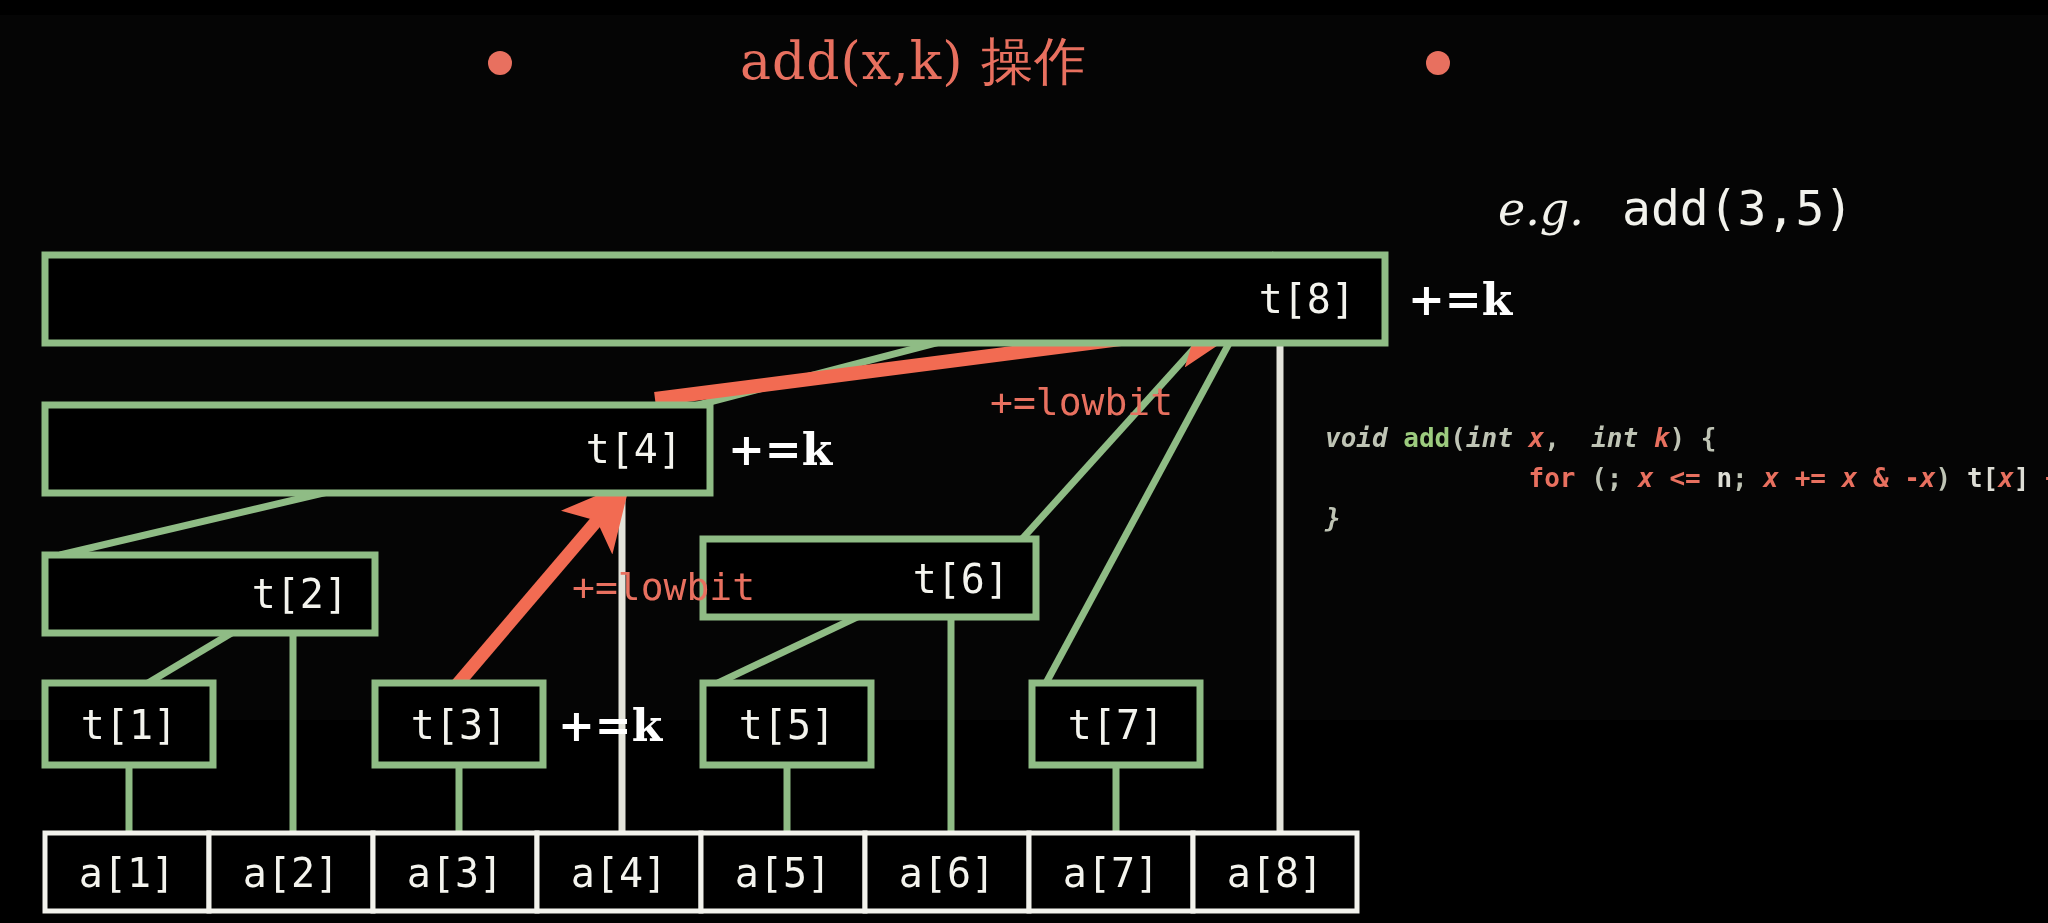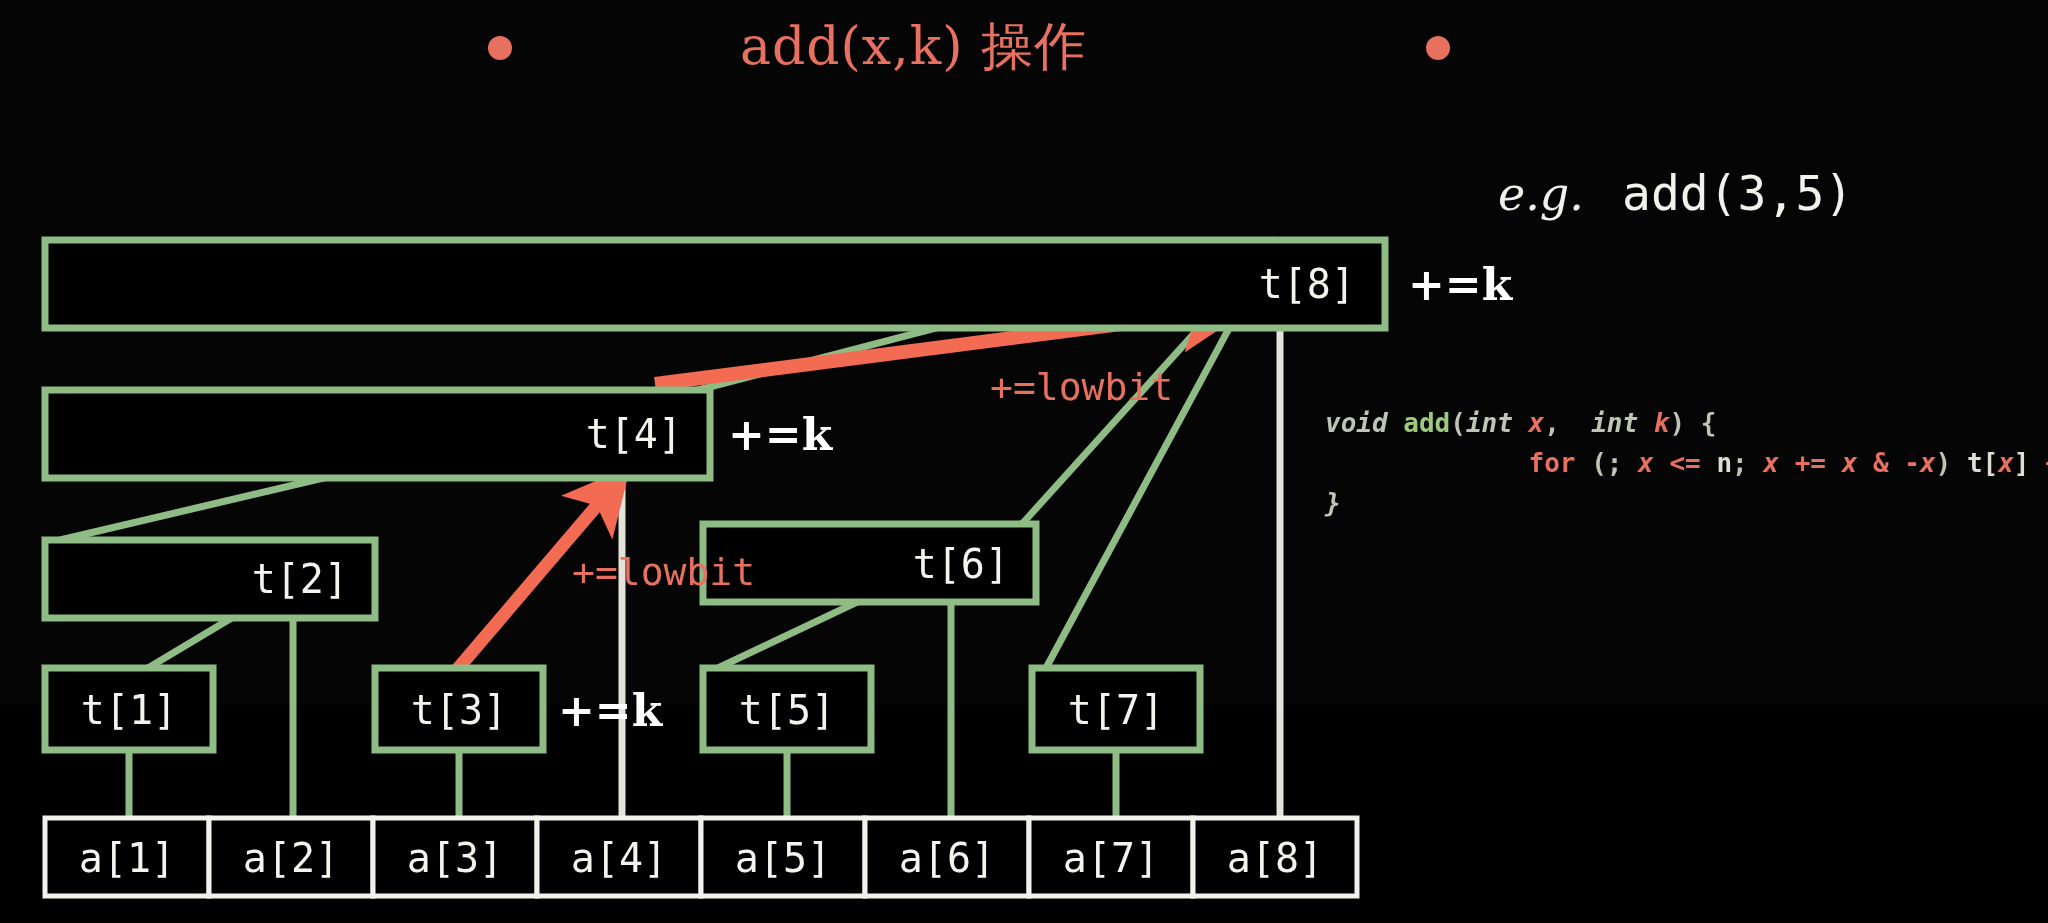--- a/index.html
+++ b/index.html
@@ -9,21 +9,21 @@
   }
   body {
     width: 2048px;
     height: 923px;
     overflow: hidden;
     font-family: "DejaVu Sans Mono", monospace;
     position: relative;
   }
   #stage {
     position: absolute;
-    left: 0; top: 0;
+    left: 0; top: 15px;
     width: 2048px;
     height: 705px;
     background: #050505;
   }
   svg.diagram {
     position: absolute;
     left: 0; top: 0;
     width: 2048px;
     height: 923px;
     display: block;

